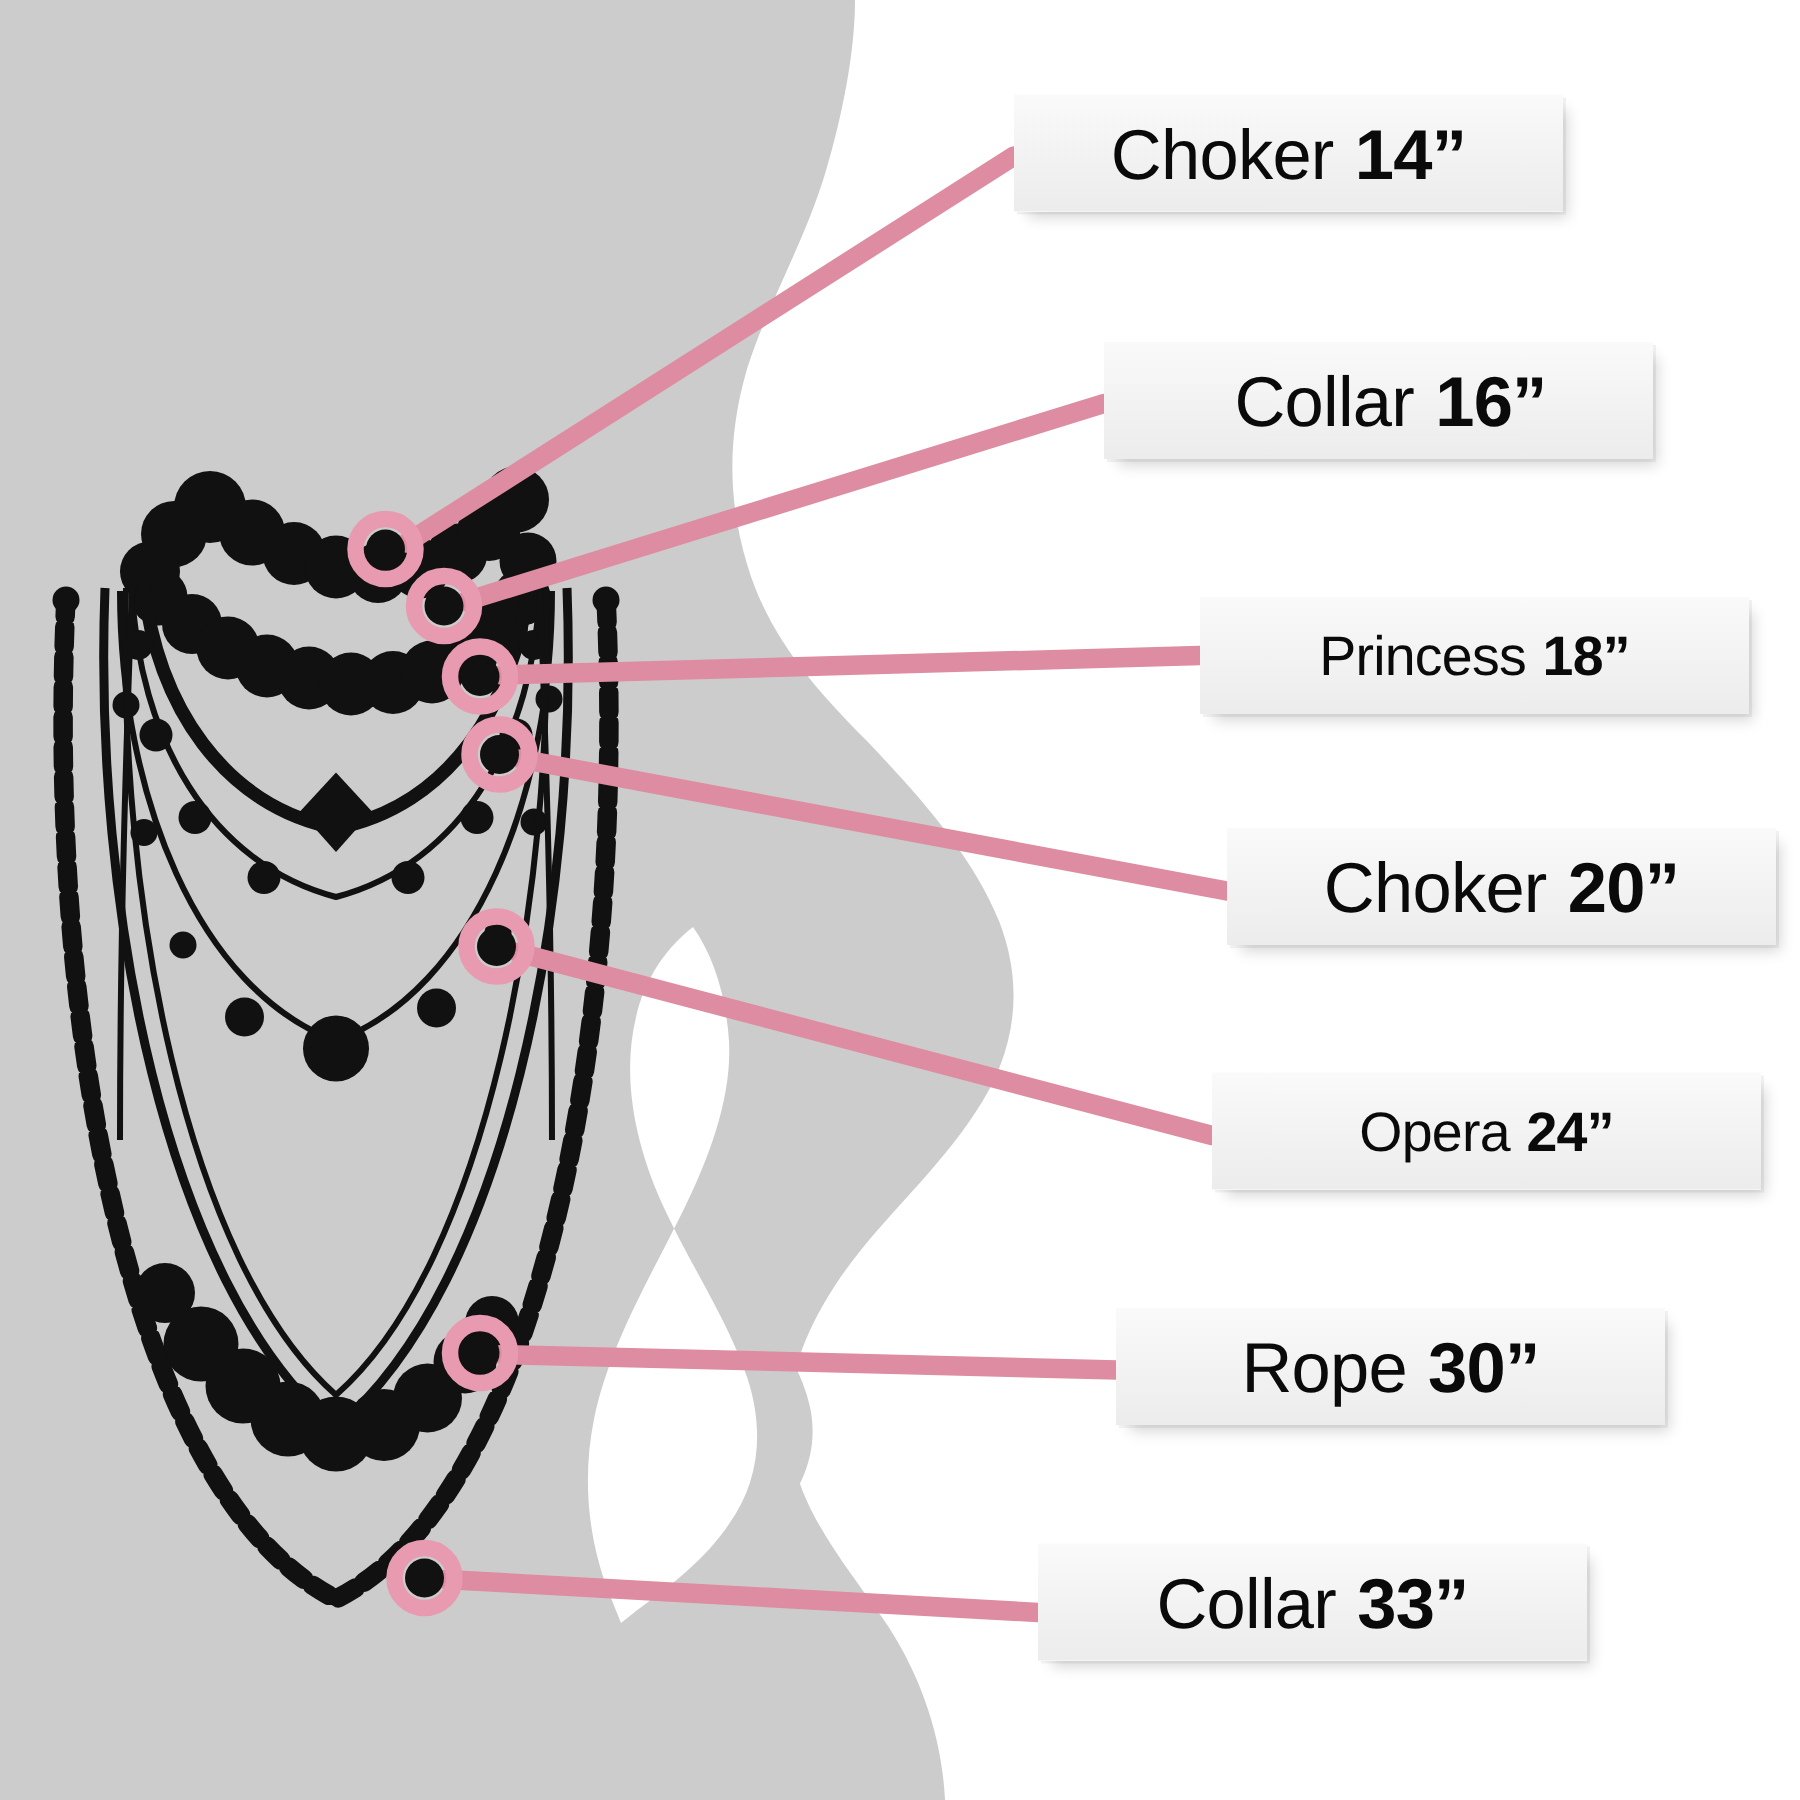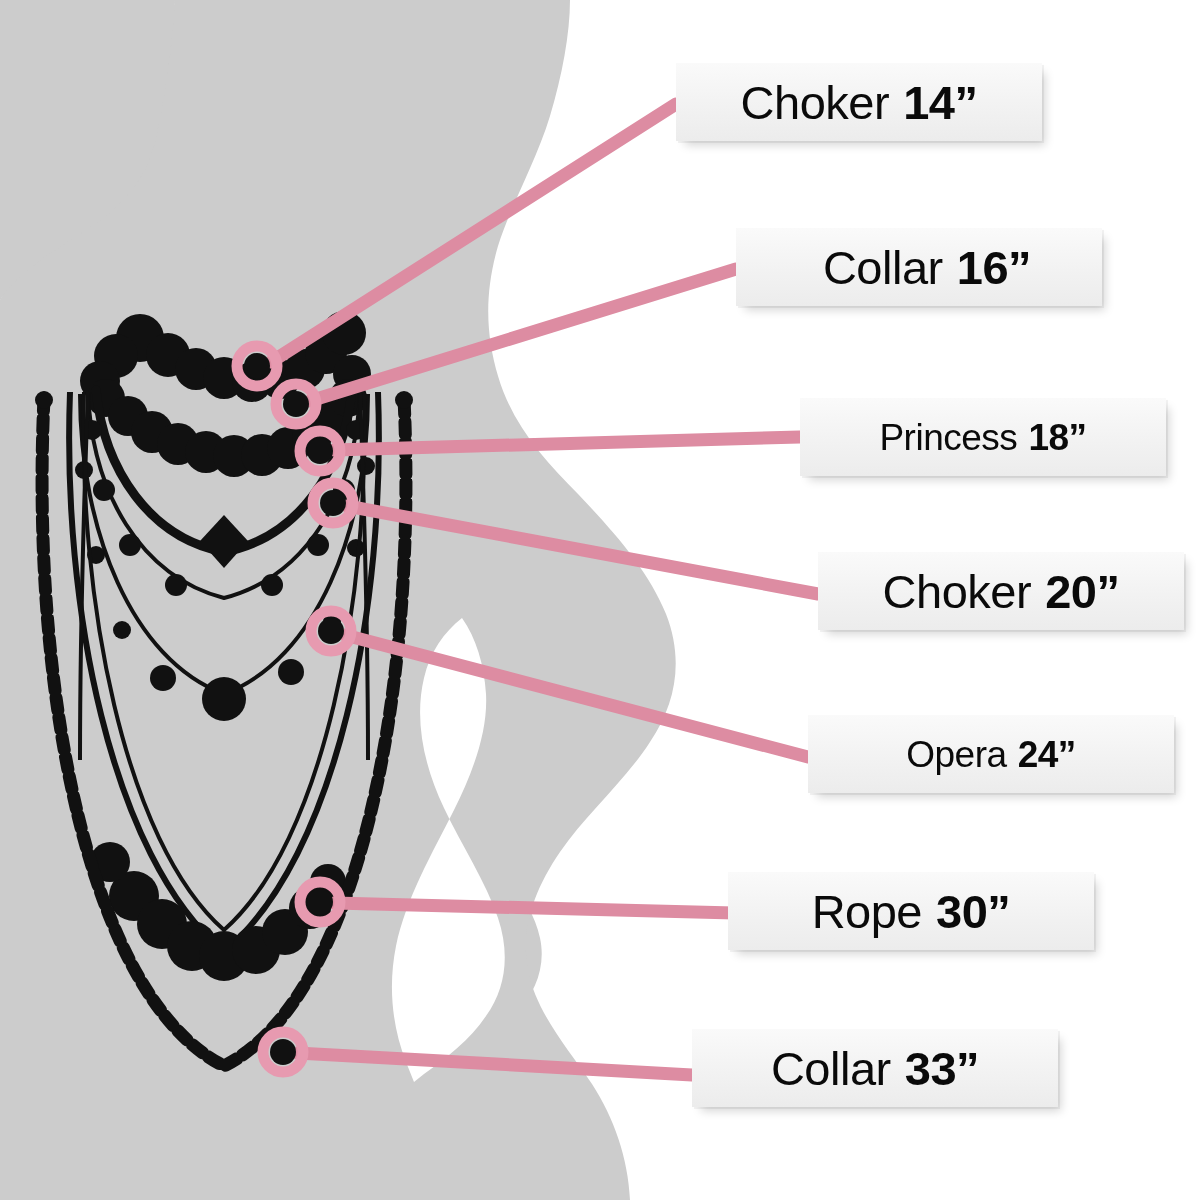--- a/index.html
+++ b/index.html
@@ -400,20 +400,20 @@
       </div>
       <div class="label-box" style="left: 800px; top: 398px; width: 366px; height: 78px; justify-content: center;">
         <div class="label-text" style="font-size: 37px;"><span class="label-name">Princess</span><span class="label-size">18”</span></div>
       </div>
       <div class="label-box" style="left: 818px; top: 552px; width: 366px; height: 78px; justify-content: center;">
         <div class="label-text" style="font-size: 47px;"><span class="label-name">Choker</span><span class="label-size">20”</span></div>
       </div>
       <div class="label-box" style="left: 808px; top: 715px; width: 366px; height: 78px; justify-content: center;">
         <div class="label-text" style="font-size: 37px;"><span class="label-name">Opera</span><span class="label-size">24”</span></div>
       </div>
-      <div class="label-box" style="left: 728px; top: 872px; width: 366px; height: 78px; justify-content: center;">
+      <div class="label-box" style="left: 744px; top: 872px; width: 366px; height: 78px; justify-content: center;">
         <div class="label-text" style="font-size: 47px;"><span class="label-name">Rope</span><span class="label-size">30”</span></div>
       </div>
       <div class="label-box" style="left: 692px; top: 1029px; width: 366px; height: 78px; justify-content: center;">
         <div class="label-text" style="font-size: 47px;"><span class="label-name">Collar</span><span class="label-size">33”</span></div>
       </div>
     </div>
 </div>
 
 </body></html>

